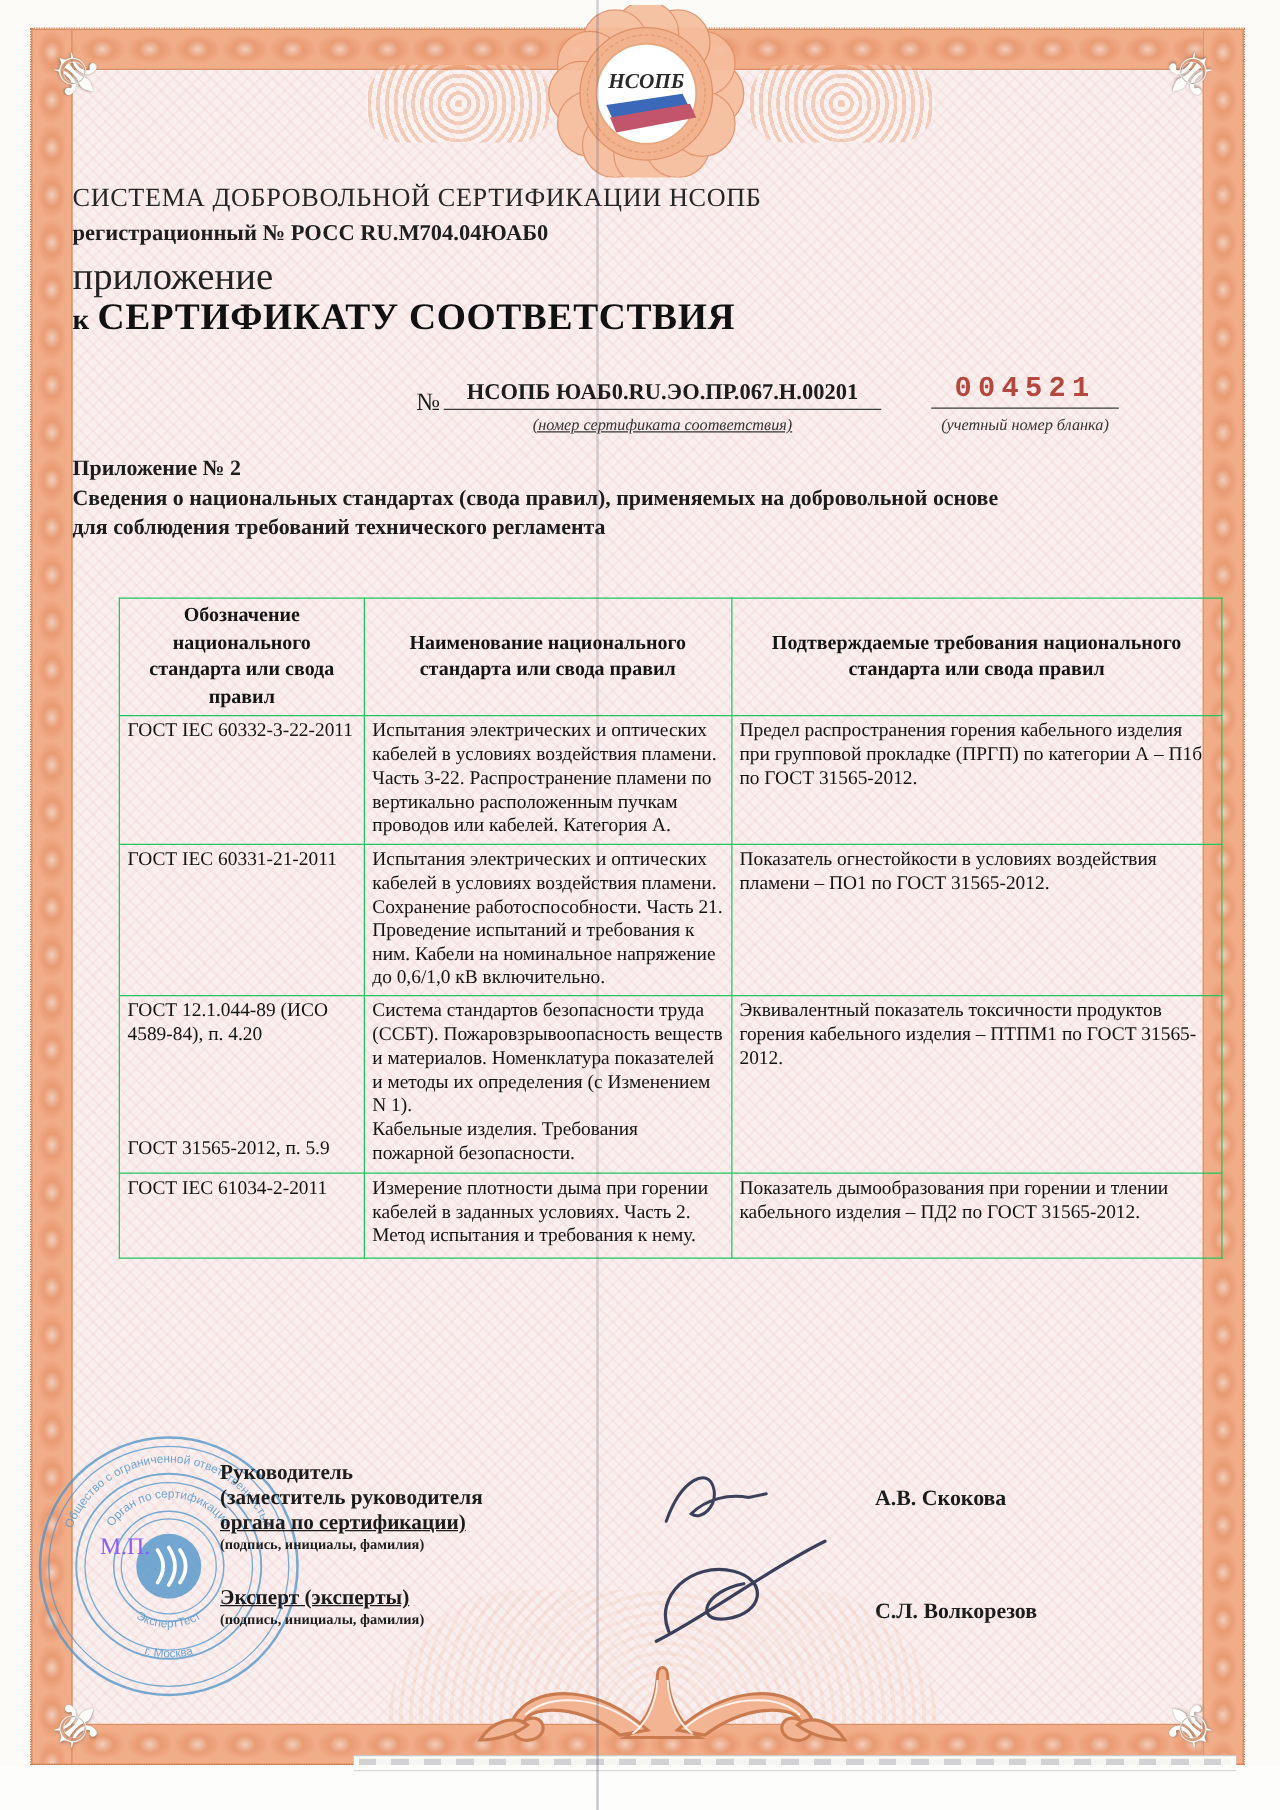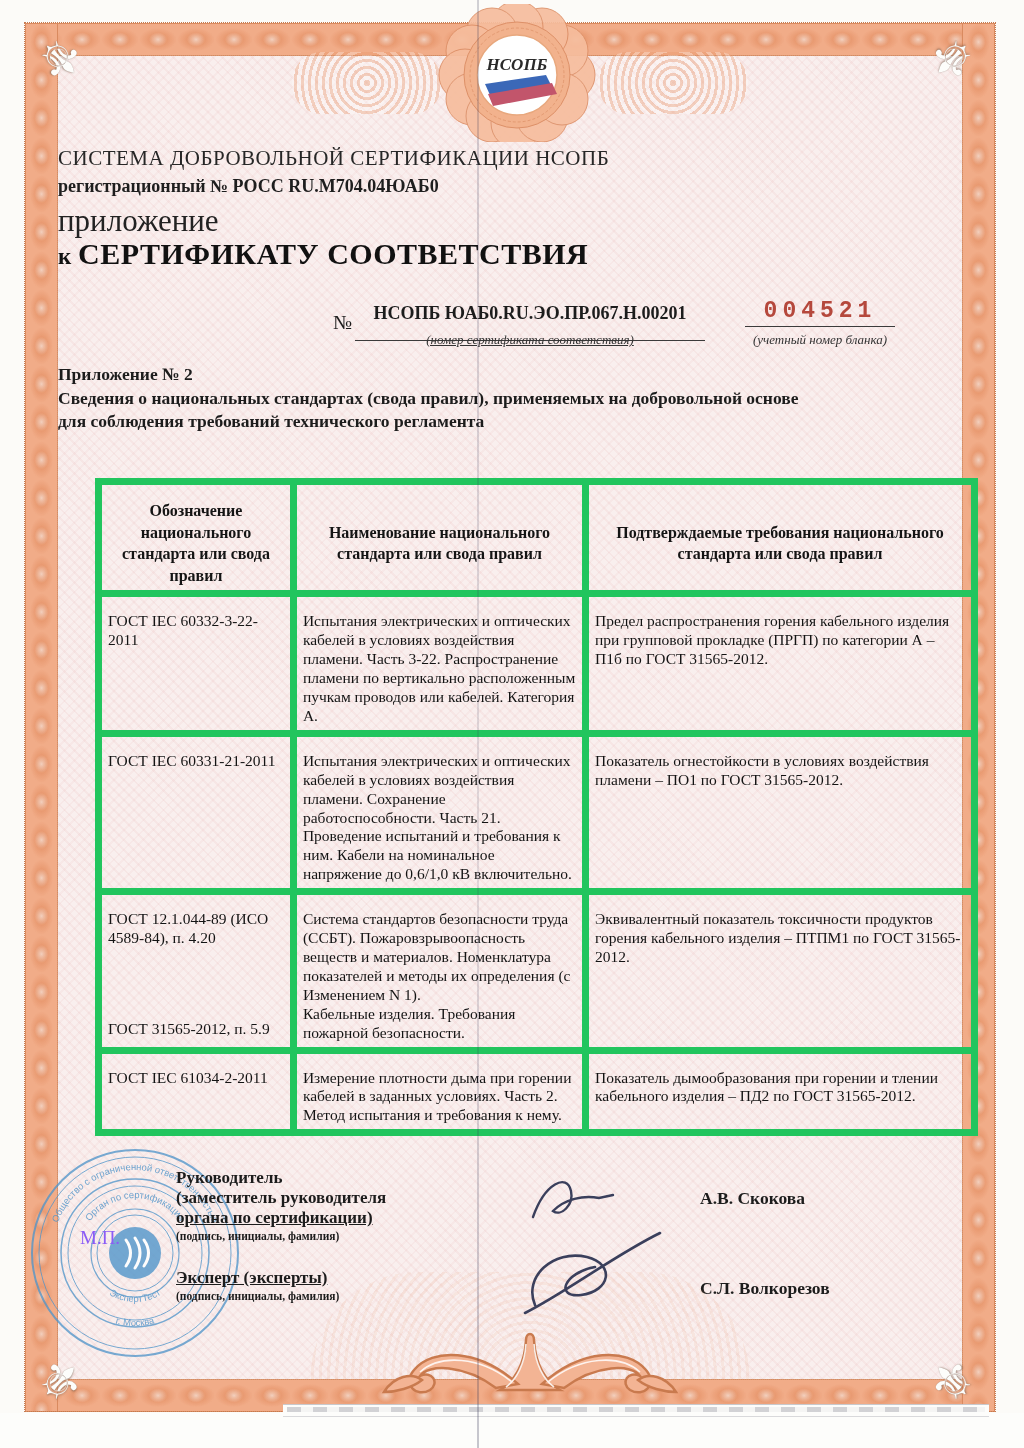--- a/index.html
+++ b/index.html
@@ -46,37 +46,37 @@
   
   .hdr{position:absolute;left:58px;width:904px;text-align:left;}
   .t-system{top:146px;font-size:21px;letter-spacing:.5px;color:#262626;}
   .t-reg{top:176px;font-size:18px;font-weight:bold;color:#1e1e1e;}
   .t-annex-word{top:203px;font-size:31px;color:#222;}
   .t-cert-title{top:237px;font-size:30px;font-weight:bold;color:#111;letter-spacing:.5px;}
   .t-cert-title .small-k{font-size:23px;font-weight:bold;}
 
   .no-label{position:absolute;left:333px;top:311px;font-size:20px;}
   .cert-num{position:absolute;left:355px;top:303px;width:350px;text-align:center;font-weight:bold;
-     font-size:18px;border-bottom:1.5px solid #3b3b3b;padding-bottom:16px;}
+     font-size:18px;border-bottom:1.5px solid #3b3b3b;padding-bottom:3px;}
   .cert-num-cap{position:absolute;left:355px;top:332px;width:350px;text-align:center;
      font-style:italic;font-size:13px;color:#333;text-decoration:underline;}
   .blank-num{position:absolute;left:745px;top:298px;width:150px;text-align:center;
      font-family:"Liberation Mono",monospace;font-weight:bold;font-size:23px;letter-spacing:5px;
      color:#b5483c;border-bottom:1.5px solid #3b3b3b;padding-bottom:2px;}
   .blank-num-cap{position:absolute;left:737px;top:332px;width:166px;text-align:center;
      font-style:italic;font-size:13px;color:#333;}
 
   .t-annex2{top:364px;font-size:17.5px;font-weight:bold;}
   .t-sub1{top:388px;font-size:17.5px;font-weight:bold;}
   .t-sub2{top:411px;font-size:17.5px;font-weight:bold;}
 
   
   .std-table{position:absolute;left:95px;top:478px;width:883px;border-collapse:collapse;
      font-size:15.5px;line-height:1.22;color:#141414;}
-  .std-table td,.std-table th{border:7px solid #22c55e;padding:15px 6px 4px 6px;vertical-align:top;}
+  .std-table td,.std-table th{border:1px solid #22c55e;padding:3px 6px 4px 6px;vertical-align:top;}
   .std-table th{font-weight:bold;text-align:center;vertical-align:middle;font-size:16px;line-height:1.35;}
   .col1{width:196px;} .col2{width:294px;} .col3{width:393px;}
   .tr-h{height:72px;} .tr-0{height:58px;} .tr-1{height:92px;} .tr-2{height:116px;} .tr-3{height:142px;} .tr-4{height:68px;}
   .cell-part2{margin-top:72px;}
   .cell-part2b{margin-top:0px;}
 
   
   .stamp{position:absolute;left:28px;top:1146px;width:214px;height:214px;z-index:3;opacity:.9;}
   .mp-label{position:absolute;left:80px;top:1227px;font-size:19px;color:#8b5cf6;z-index:4;}
   .role-block{position:absolute;left:176px;top:1168px;width:280px;z-index:4;}

